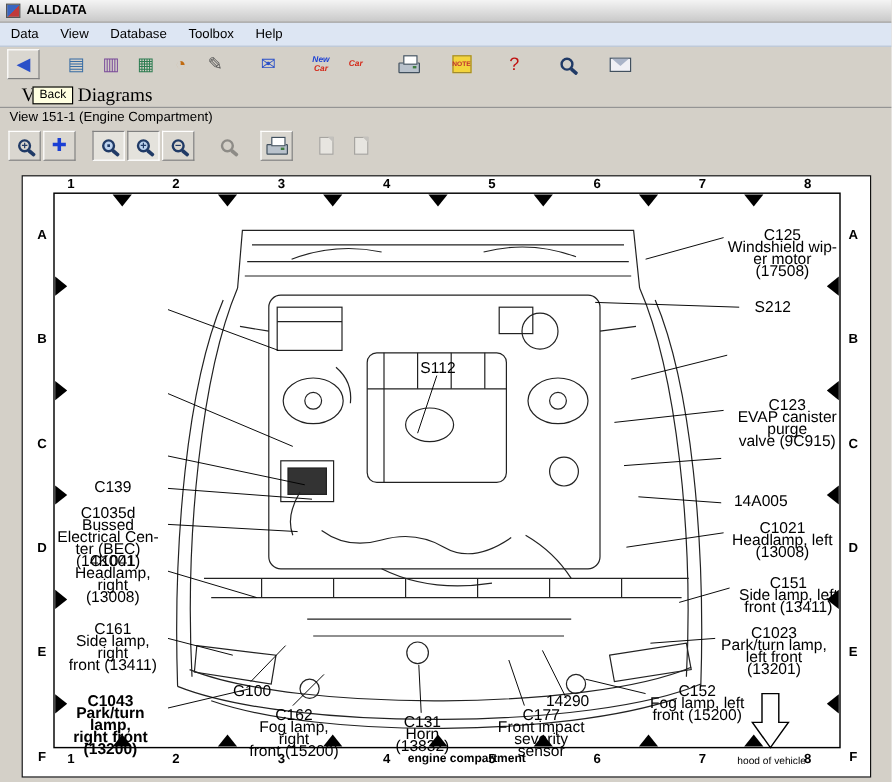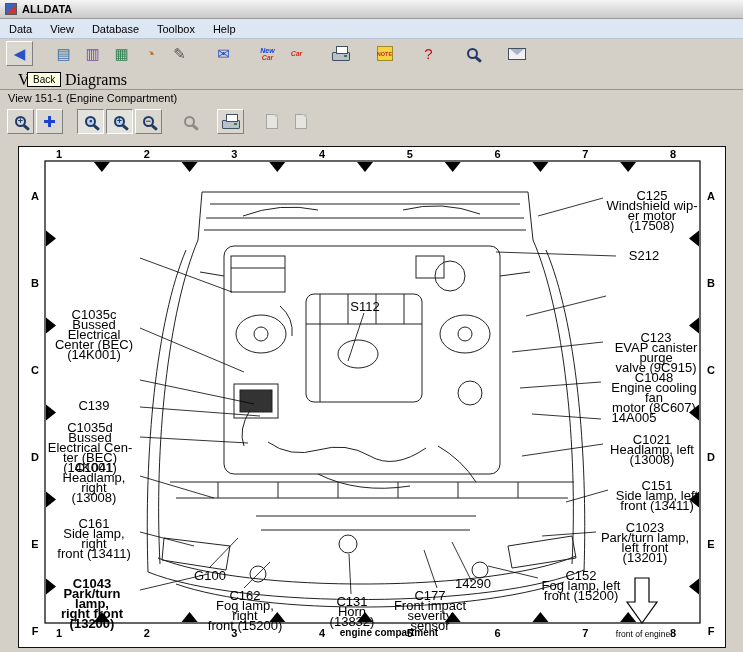--- a/index.html
+++ b/index.html
@@ -293,21 +293,21 @@
       <path d="M583,236 L502,242"></path>
       <path d="M583,273 L514,268"></path>
       <path d="M585,298 L504,310"></path>
       <path d="M590,344 L548,356"></path>
       <path d="M578,386 L524,390"></path>
       <path d="M520,432 L470,420"></path>
     </g>
     <polygon points="617,432 631,432 631,456 639,456 624,477 609,456 617,456" fill="#fff" stroke="#000" stroke-width="1.2"></polygon>
   </svg>
   <div class="caption" style="left:310px;top:480px;width:120px">engine compartment</div>
-  <div class="fov-label" style="left:584px;top:482px;width:80px">front of engine</div>
+  <div class="fov-label" style="left:584px;top:482px;width:80px">hood of vehicle</div>
 <div class="gridlabel" style="left: 40px; top: 7px;">1</div>
     <div class="gridlabel" style="left: 40px; top: 486px;">1</div>
     <div class="gridlabel" style="left: 127.714px; top: 7px;">2</div>
     <div class="gridlabel" style="left: 127.714px; top: 486px;">2</div>
     <div class="gridlabel" style="left: 215.429px; top: 7px;">3</div>
     <div class="gridlabel" style="left: 215.429px; top: 486px;">3</div>
     <div class="gridlabel" style="left: 303.143px; top: 7px;">4</div>
     <div class="gridlabel" style="left: 303.143px; top: 486px;">4</div>
     <div class="gridlabel" style="left: 390.857px; top: 7px;">5</div>
     <div class="gridlabel" style="left: 390.857px; top: 486px;">5</div>
@@ -322,26 +322,20 @@
     <div class="gridlabel" style="left: 16px; top: 136px;">B</div>
     <div class="gridlabel" style="left: 692px; top: 136px;">B</div>
     <div class="gridlabel" style="left: 16px; top: 223px;">C</div>
     <div class="gridlabel" style="left: 692px; top: 223px;">C</div>
     <div class="gridlabel" style="left: 16px; top: 310px;">D</div>
     <div class="gridlabel" style="left: 692px; top: 310px;">D</div>
     <div class="gridlabel" style="left: 16px; top: 397px;">E</div>
     <div class="gridlabel" style="left: 692px; top: 397px;">E</div>
     <div class="gridlabel" style="left: 16px; top: 484px;">F</div>
     <div class="gridlabel" style="left: 692px; top: 484px;">F</div>
-    <div class="callout" style="left: 30px; top: 163px; width: 90px;">
-      <div>C1035c</div>
-      <div>Bussed Electrical</div>
-      <div>Center (BEC)</div>
-      <div>(14K001)</div>
-    </div>
     <div class="callout" style="left: 30px; top: 254px; width: 90px;">
       <div>C139</div>
     </div>
     <div class="callout" style="left: 22px; top: 276px; width: 98px;">
       <div>C1035d</div>
       <div>Bussed Electrical Cen-</div>
       <div>ter (BEC) (14K001)</div>
     </div>
     <div class="callout" style="left: 30px; top: 316px; width: 90px;">
       <div>C1041</div>
@@ -363,21 +357,21 @@
     </div>
     <div class="callout" style="left: 186px; top: 444px; width: 80px;">
       <div>C162</div>
       <div>Fog lamp, right</div>
       <div>front (15200)</div>
     </div>
     <div class="callout" style="left: 295px; top: 450px; width: 76px;">
       <div>C131</div>
       <div>Horn (13832)</div>
     </div>
-    <div class="callout" style="left: 368px; top: 444px; width: 86px;">
+    <div class="callout" style="left: 389px; top: 444px; width: 86px;">
       <div>C177</div>
       <div>Front impact</div>
       <div>severity sensor</div>
     </div>
     <div class="callout" style="left: 428px; top: 432px; width: 52px;">
       <div>14290</div>
     </div>
     <div class="callout" style="left: 326px; top: 155px; width: 40px;">
       <div>S112</div>
     </div>
@@ -388,25 +382,20 @@
       <div>(17508)</div>
     </div>
     <div class="callout" style="left: 600px; top: 104px; width: 50px;">
       <div>S212</div>
     </div>
     <div class="callout" style="left: 587px; top: 186px; width: 100px;">
       <div>C123</div>
       <div>EVAP canister purge</div>
       <div>valve (9C915)</div>
     </div>
-    <div class="callout" style="left: 585px; top: 226px; width: 100px;">
-      <div>C1048</div>
-      <div>Engine cooling fan</div>
-      <div>motor (8C607)</div>
-    </div>
     <div class="callout" style="left: 585px; top: 266px; width: 60px;">
       <div>14A005</div>
     </div>
     <div class="callout" style="left: 587px; top: 288px; width: 92px;">
       <div>C1021</div>
       <div>Headlamp, left</div>
       <div>(13008)</div>
     </div>
     <div class="callout" style="left: 592px; top: 334px; width: 92px;">
       <div>C151</div>

